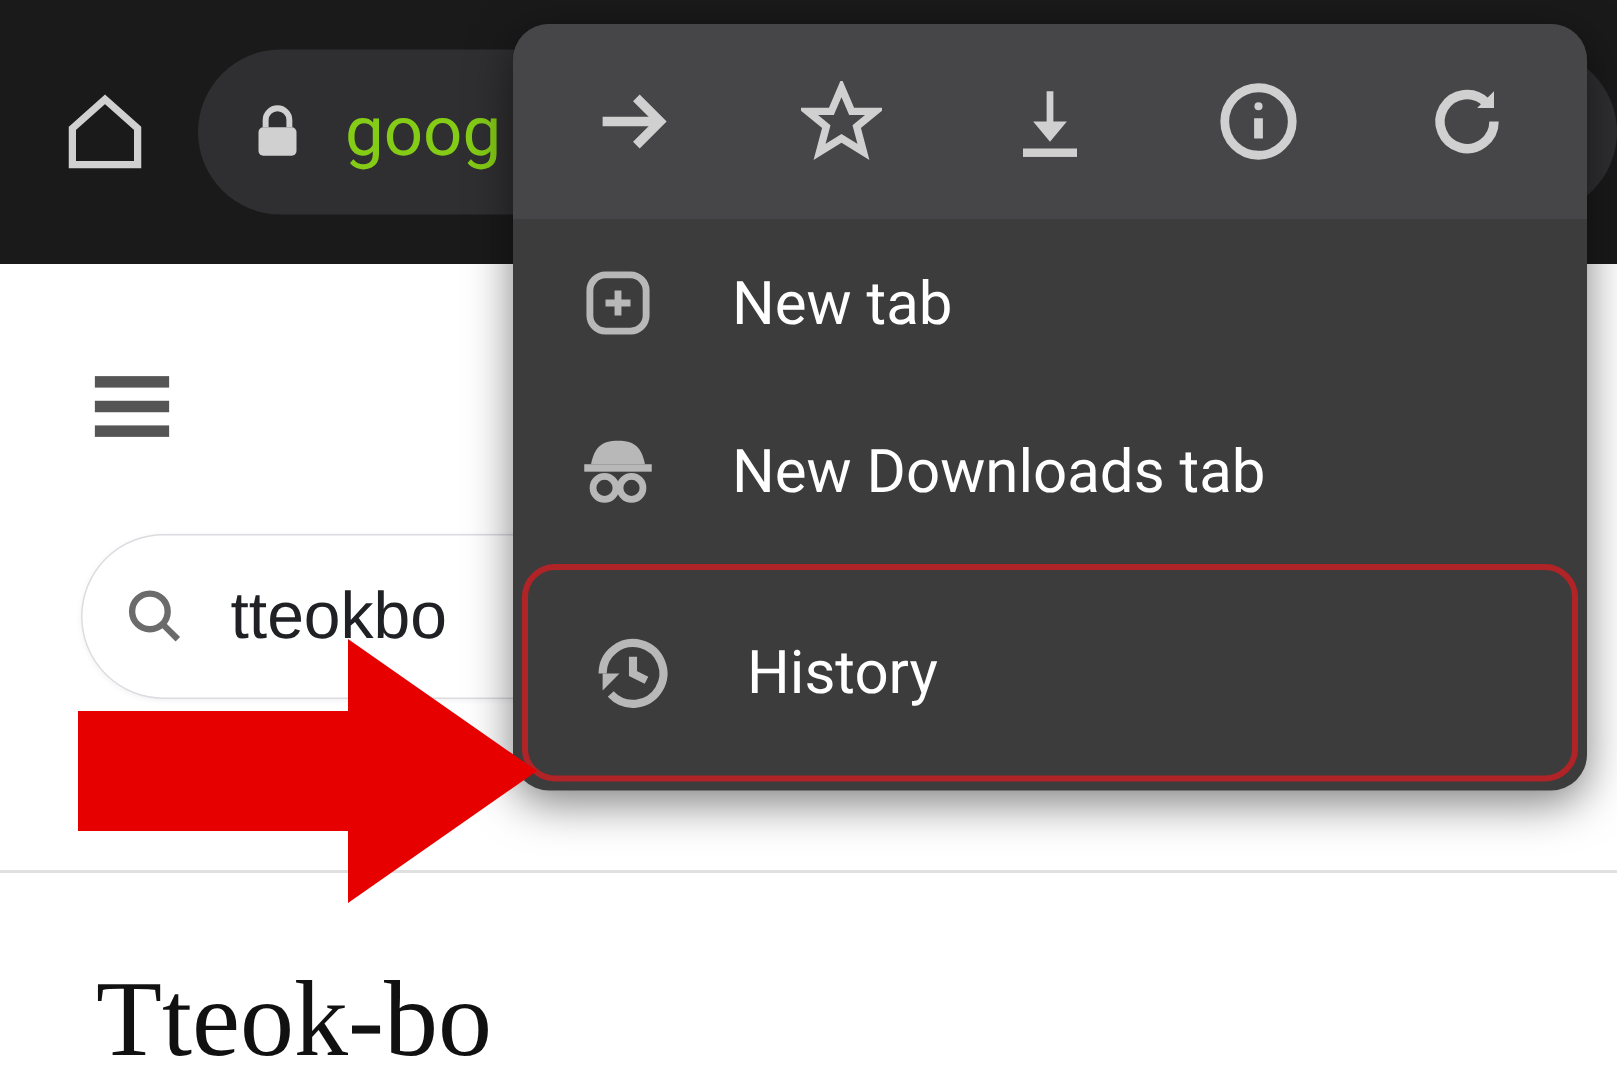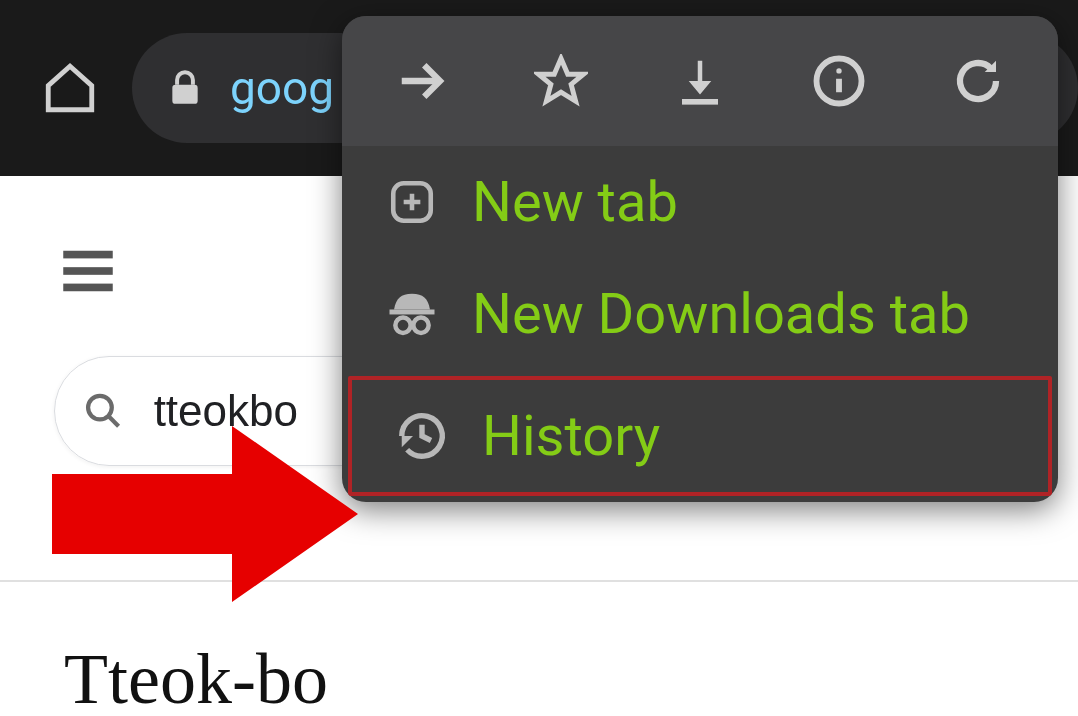--- a/index.html
+++ b/index.html
@@ -25,21 +25,21 @@
   .omnibox {
     background: #2f2f31;
     border-radius: 60px;
     height: 110px;
     display: flex;
     align-items: center;
     padding: 0 34px;
     gap: 26px;
     flex: 1;
   }
-  .omnibox-text { color: #7dd3fc; font-size: 46px; }
+  .omnibox-text { color: #84cc16; font-size: 46px; }
   .page {
     position: absolute;
     top: 176px; left: 0; right: 0; bottom: 0;
     background: #fff;
   }
   .hamburger {
     position: absolute;
     top: 68px; left: 56px;
     width: 64px; height: 54px;
   }
@@ -99,29 +99,29 @@
     align-items: center;
     justify-content: space-around;
     padding: 0 10px;
   }
   .menu-toprow .ticon { width: 64px; height: 64px; display:flex; align-items:center; justify-content:center;}
   .menu-item {
     display: flex;
     align-items: center;
     height: 112px;
     padding: 0 42px;
-    gap: 32px;
-    color: #84cc16;
-    font-size: 56px;
+    gap: 48px;
+    color: #ffffff;
+    font-size: 40px;
   }
   .menu-item.highlight {
     border: 4px solid #b02326;
-    border-radius: 2px;
+    border-radius: 22px;
     margin: 6px 6px;
-    height: 120px;
+    height: 145px;
   }
   .micon { width: 56px; height: 56px; display:flex; align-items:center; justify-content:center; flex-shrink:0;}
   .arrow-annot {
     position: absolute;
     top: 420px;
     left: 52px;
     width: 312px;
     height: 188px;
     pointer-events: none;
   }

